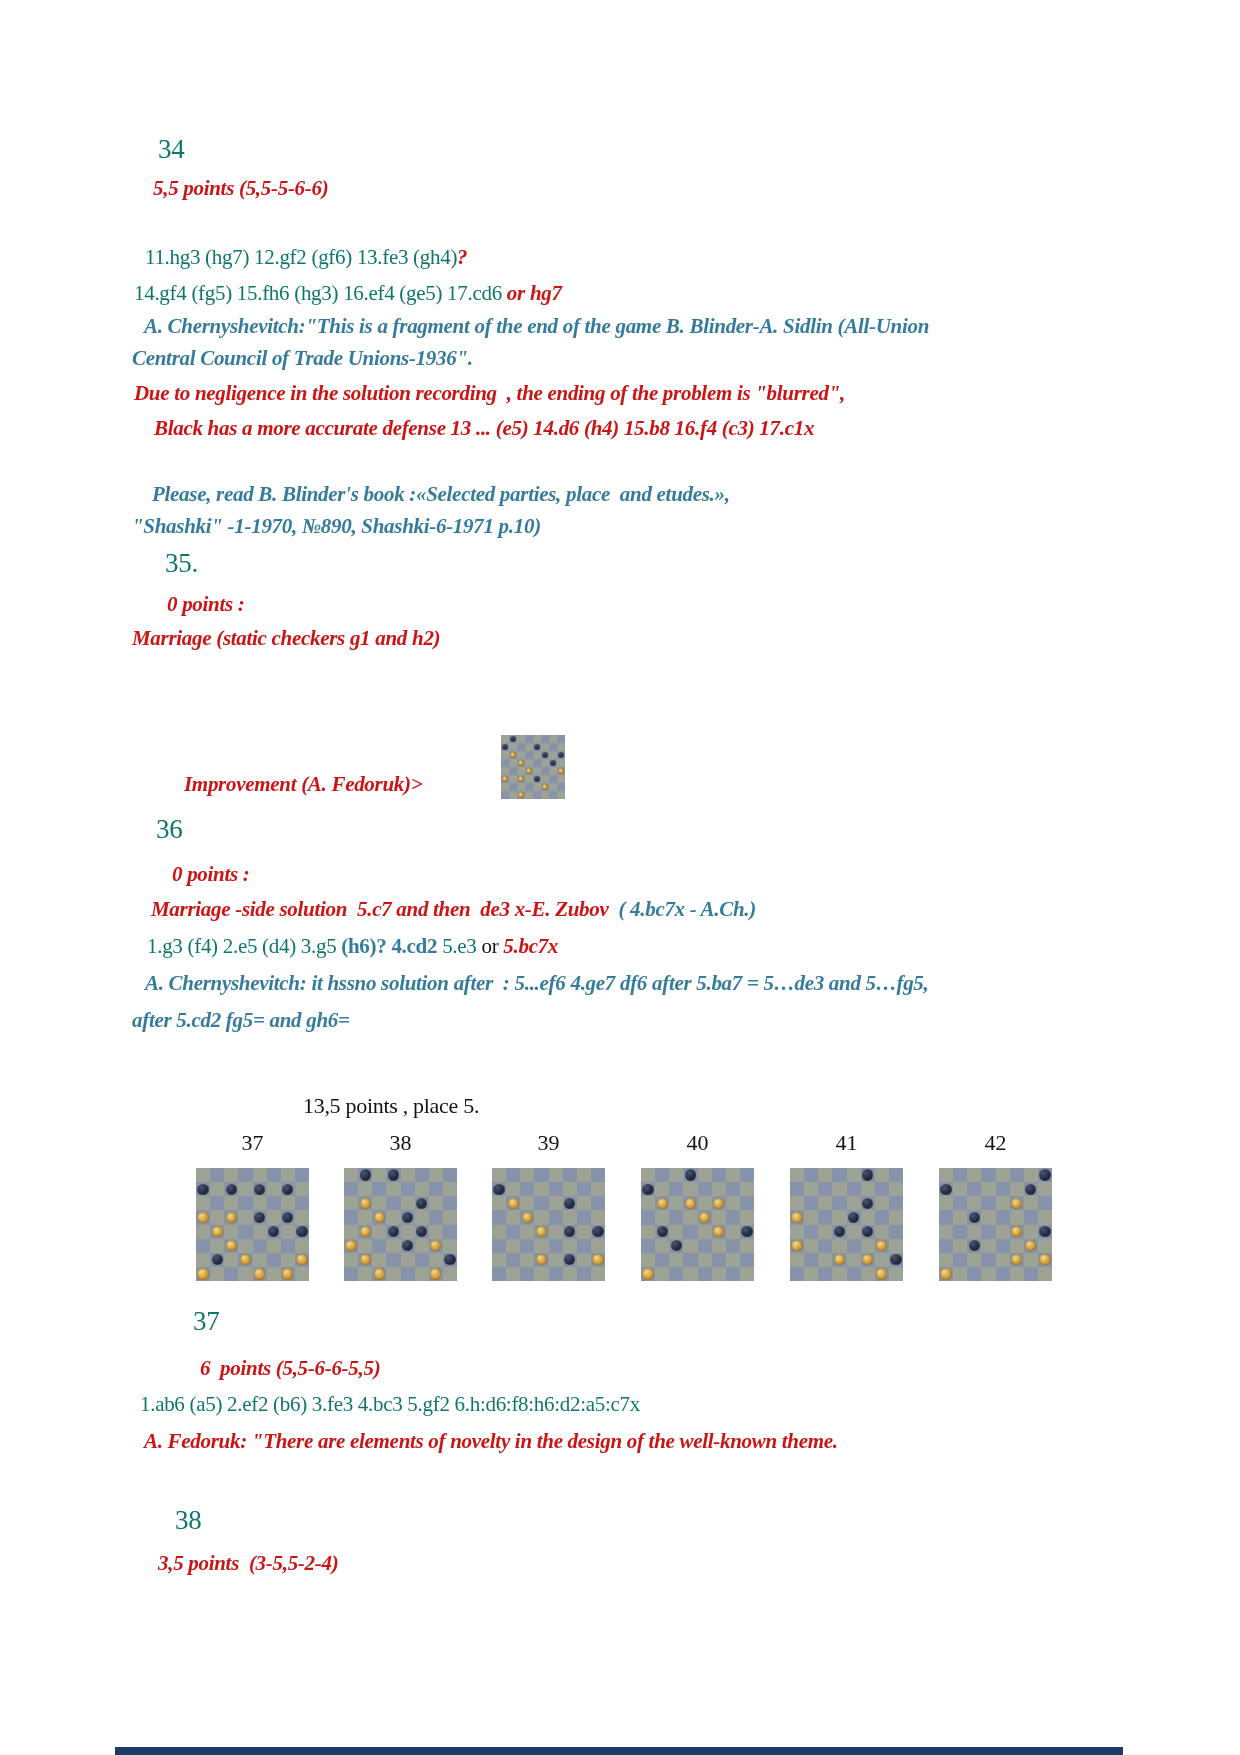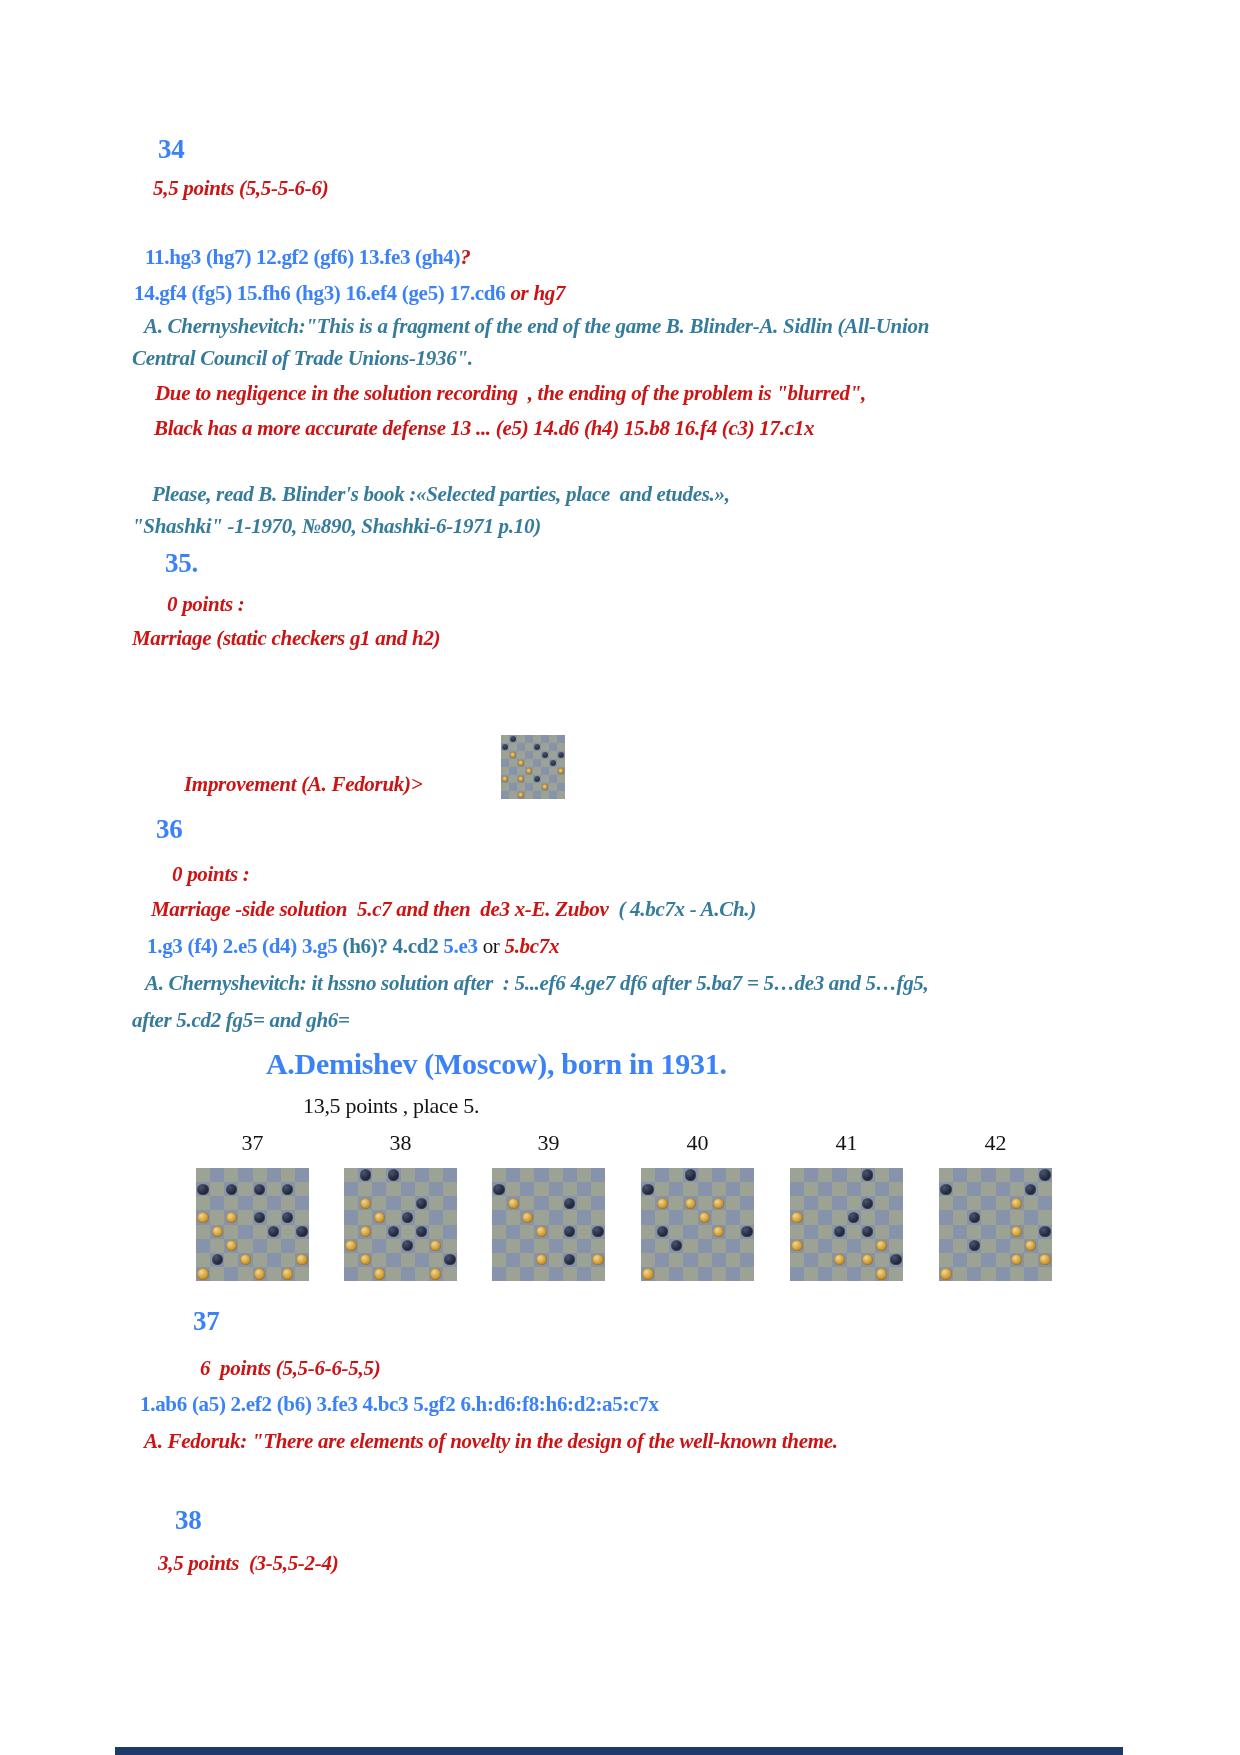--- a/index.html
+++ b/index.html
@@ -1,20 +1,20 @@
 <!DOCTYPE html>
 <html><head>
 <meta charset="utf-8">
 <style>
   html,body{margin:0;padding:0;background:#ffffff;}
   .page{position:relative;width:1240px;height:1755px;background:#ffffff;overflow:hidden;
         font-family:"Liberation Serif","DejaVu Serif",serif;}
   .line{position:absolute;white-space:pre;font-size:21px;line-height:1.2;letter-spacing:-0.3px;}
   .hd{font-size:27px;}
-  .c-k{color:#3b82f6;font-weight:700;}
+  .c-k{color:#0f766e;font-weight:400;}
   .c-kr{color:#141414;font-weight:400;}
   .c-r{color:#cc1414;font-weight:700;font-style:italic;}
   .c-t{color:#357b9c;font-weight:700;font-style:italic;}
   .c-tb{color:#357b9c;font-weight:700;}
   .board{position:absolute;}
   .sq{position:absolute;}
   .sq-light{background:#9ca294;}
   .sq-dark{background:#8793ab;}
   .piece{position:absolute;border-radius:50%;}
   .piece-black{background:radial-gradient(circle at 35% 32%, #4a5470 0%, #232a3d 55%, #141a2a 100%);
@@ -29,21 +29,21 @@
 <body>
 
 <div class="page">
 
   <div class="line hd" style="left:158px;top:133px"><span class="c-k">34</span></div>
   <div class="line" style="left:153px;top:176px"><span class="c-r">5,5 points (5,5-5-6-6)</span></div>
   <div class="line" style="left:145px;top:245px"><span class="c-k">11.hg3 (hg7) 12.gf2 (gf6) 13.fe3 (gh4)</span><span class="c-r">?</span></div>
   <div class="line" style="left:134px;top:281px"><span class="c-k">14.gf4 (fg5) 15.fh6 (hg3) 16.ef4 (ge5) 17.cd6 </span><span class="c-r">or hg7</span></div>
   <div class="line" style="left:144px;top:314px"><span class="c-t">A. Chernyshevitch:"This is a fragment of the end of the game B. Blinder-A. Sidlin (All-Union</span></div>
   <div class="line" style="left:132px;top:346px"><span class="c-t">Central Council of Trade Unions-1936".</span></div>
-  <div class="line" style="left:155px;top:381px"><span class="c-r">Due to negligence in the solution recording  , the ending of the problem is "blurred",</span></div>
+  <div class="line" style="left:134px;top:381px"><span class="c-r">Due to negligence in the solution recording  , the ending of the problem is "blurred",</span></div>
   <div class="line" style="left:154px;top:416px"><span class="c-r">Black has a more accurate defense 13 ... (e5) 14.d6 (h4) 15.b8 16.f4 (c3) 17.c1x</span></div>
   <div class="line" style="left:152px;top:482px"><span class="c-t">Please, read B. Blinder's book :«Selected parties, place  and etudes.»,</span></div>
   <div class="line" style="left:132px;top:514px"><span class="c-t">"Shashki" -1-1970, №890, Shashki-6-1971 p.10)</span></div>
 
   <div class="line hd" style="left:165px;top:547px"><span class="c-k">35.</span></div>
   <div class="line" style="left:167px;top:592px"><span class="c-r">0 points :</span></div>
   <div class="line" style="left:132px;top:626px"><span class="c-r">Marriage (static checkers g1 and h2)</span></div>
   <div class="line" style="left:184px;top:772px"><span class="c-r">Improvement (A. Fedoruk)&gt;</span></div>
   <div class="board" style="left:501px;top:735px;width:64px;height:64px">
       <div class="sq sq-light" style="left: 0px; top: 0px; width: 8px; height: 8px;"></div>
@@ -127,21 +127,20 @@
       <div class="piece piece-gold" style="left: 16.8px; top: 56.8px; width: 6.4px; height: 6.4px;"></div>
     </div>
 
   <div class="line hd" style="left:156px;top:813px"><span class="c-k">36</span></div>
   <div class="line" style="left:172px;top:862px"><span class="c-r">0 points :</span></div>
   <div class="line" style="left:151px;top:897px"><span class="c-r">Marriage -side solution  5.c7 and then  de3 x-E. Zubov  </span><span class="c-t">( 4.bc7x - A.Ch.)</span></div>
   <div class="line" style="left:147px;top:934px"><span class="c-k">1.g3 (f4) 2.e5 (d4) 3.g5 </span><span class="c-tb">(h6)? </span><span class="c-tb">4.cd2 </span><span class="c-k">5.e3 </span><span class="c-kr">or </span><span class="c-r">5.bc7x</span></div>
   <div class="line" style="left:145px;top:971px"><span class="c-t">A. Chernyshevitch: it hssno solution after  : 5...ef6 4.ge7 df6 after 5.ba7 = 5…de3 and 5…fg5,</span></div>
   <div class="line" style="left:132px;top:1008px"><span class="c-t">after 5.cd2 fg5= and gh6=</span></div>
 
-  <div class="line" style="left:266px;top:1046px;font-size:30px"><span class="c-k">A.Demishev (Moscow), born in 1931.</span></div>
   <div class="line" style="left:303px;top:1093px;font-size:22px"><span class="c-kr">13,5 points , place 5.</span></div>
 
   <div class="board-label" style="left:196px">37</div>
   <div class="board-label" style="left:344px">38</div>
   <div class="board-label" style="left:492px">39</div>
   <div class="board-label" style="left:641px">40</div>
   <div class="board-label" style="left:790px">41</div>
   <div class="board-label" style="left:939px">42</div>
 
   <div class="board" style="left:196px;top:1168px;width:113px;height:113px">

